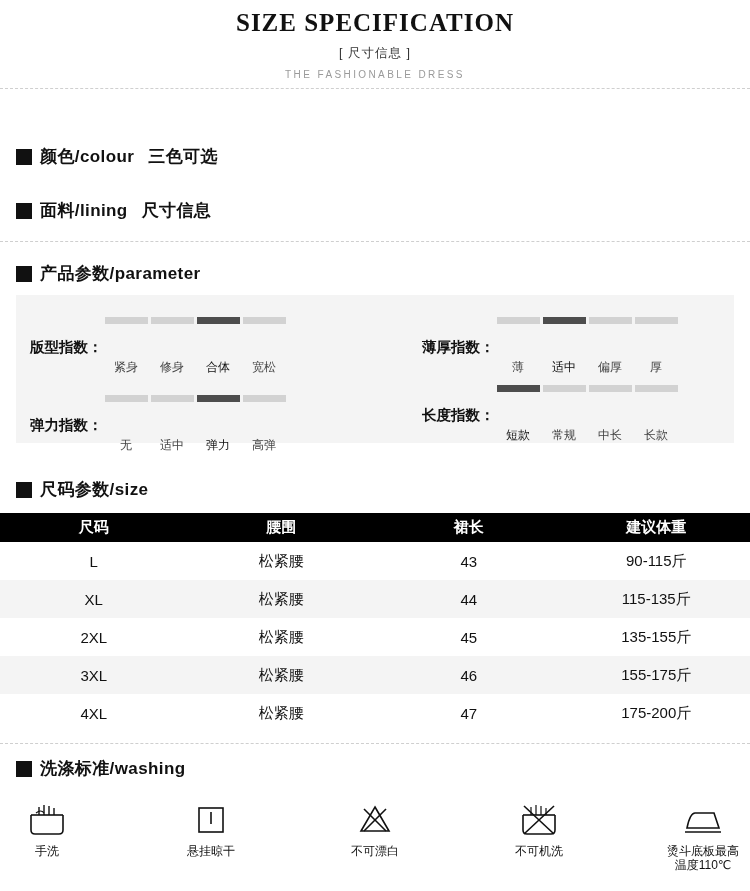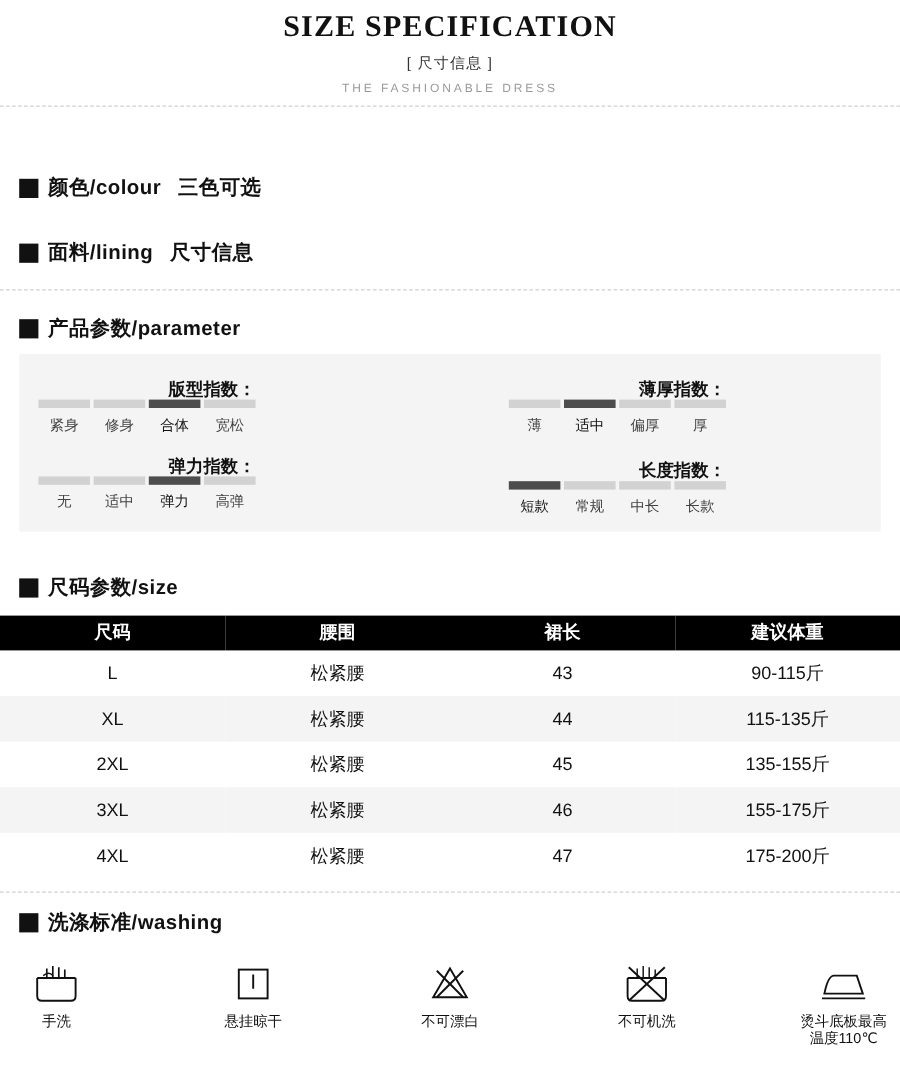--- a/index.html
+++ b/index.html
@@ -78,22 +78,21 @@
     position: absolute;
     left: 16px;
     top: 295px;
     width: 718px;
     height: 148px;
     background: #f4f4f4;
   }
   .param-row {
     position: absolute;
     display: flex;
-    align-items: flex-end;
-    flex-direction: column;
+    align-items: center;
   }
   .param-label {
     font-size: 14.5px;
     font-weight: bold;
     color: #111;
     line-height: 16px;
     white-space: nowrap;
   }
   .meter {
     margin-left: 2px;
@@ -111,20 +110,21 @@
   .meter .labels {
     display: flex;
     gap: 3px;
     margin-top: 6px;
   }
   .meter .labels span {
     width: 43px;
     text-align: center;
     font-size: 12px;
     color: #444;
+    margin-top: 29px;
   }
   .meter .labels span.on { color: #111; font-weight: normal; }
 
   
   .size-table {
     position: absolute;
     left: 0;
     top: 513px;
     width: 750px;
     border-collapse: collapse;
@@ -239,21 +239,21 @@
         </div>
         <div class="labels">
           <span>薄</span>
           <span class="on">适中</span>
           <span>偏厚</span>
           <span>厚</span>
         </div>
       </div>
     </div>
 
-    <div class="param-row" style="left:14px; top:86px;">
+    <div class="param-row" style="left:14px; top:100px;">
       <div class="param-label">弹力指数：</div>
       <div class="meter">
         <div class="bars">
           <div class="bar"></div>
           <div class="bar"></div>
           <div class="bar on"></div>
           <div class="bar"></div>
         </div>
         <div class="labels">
           <span>无</span>

